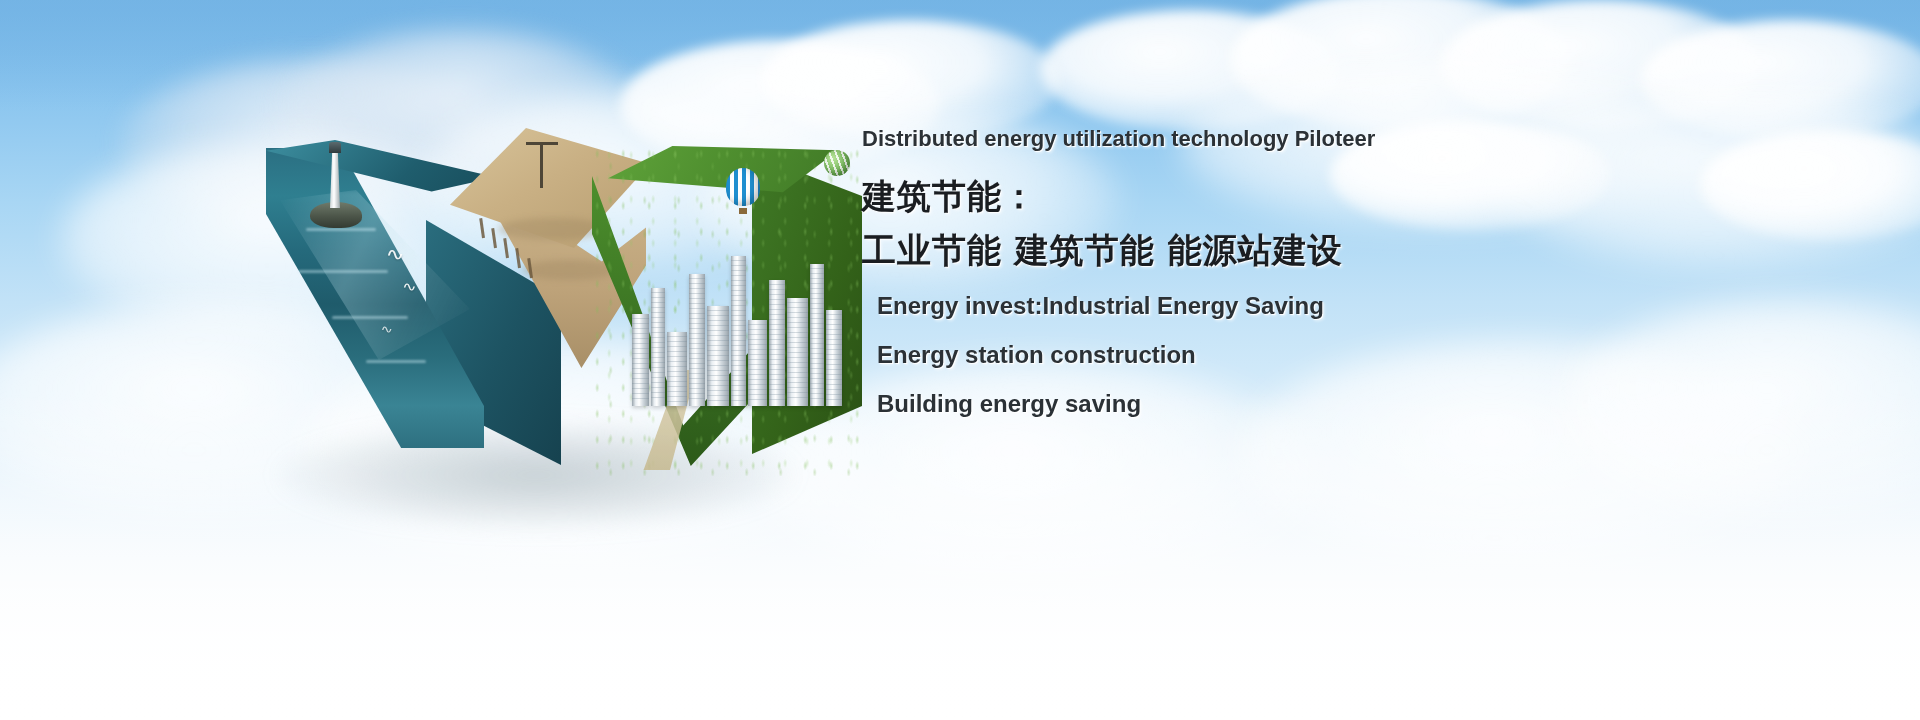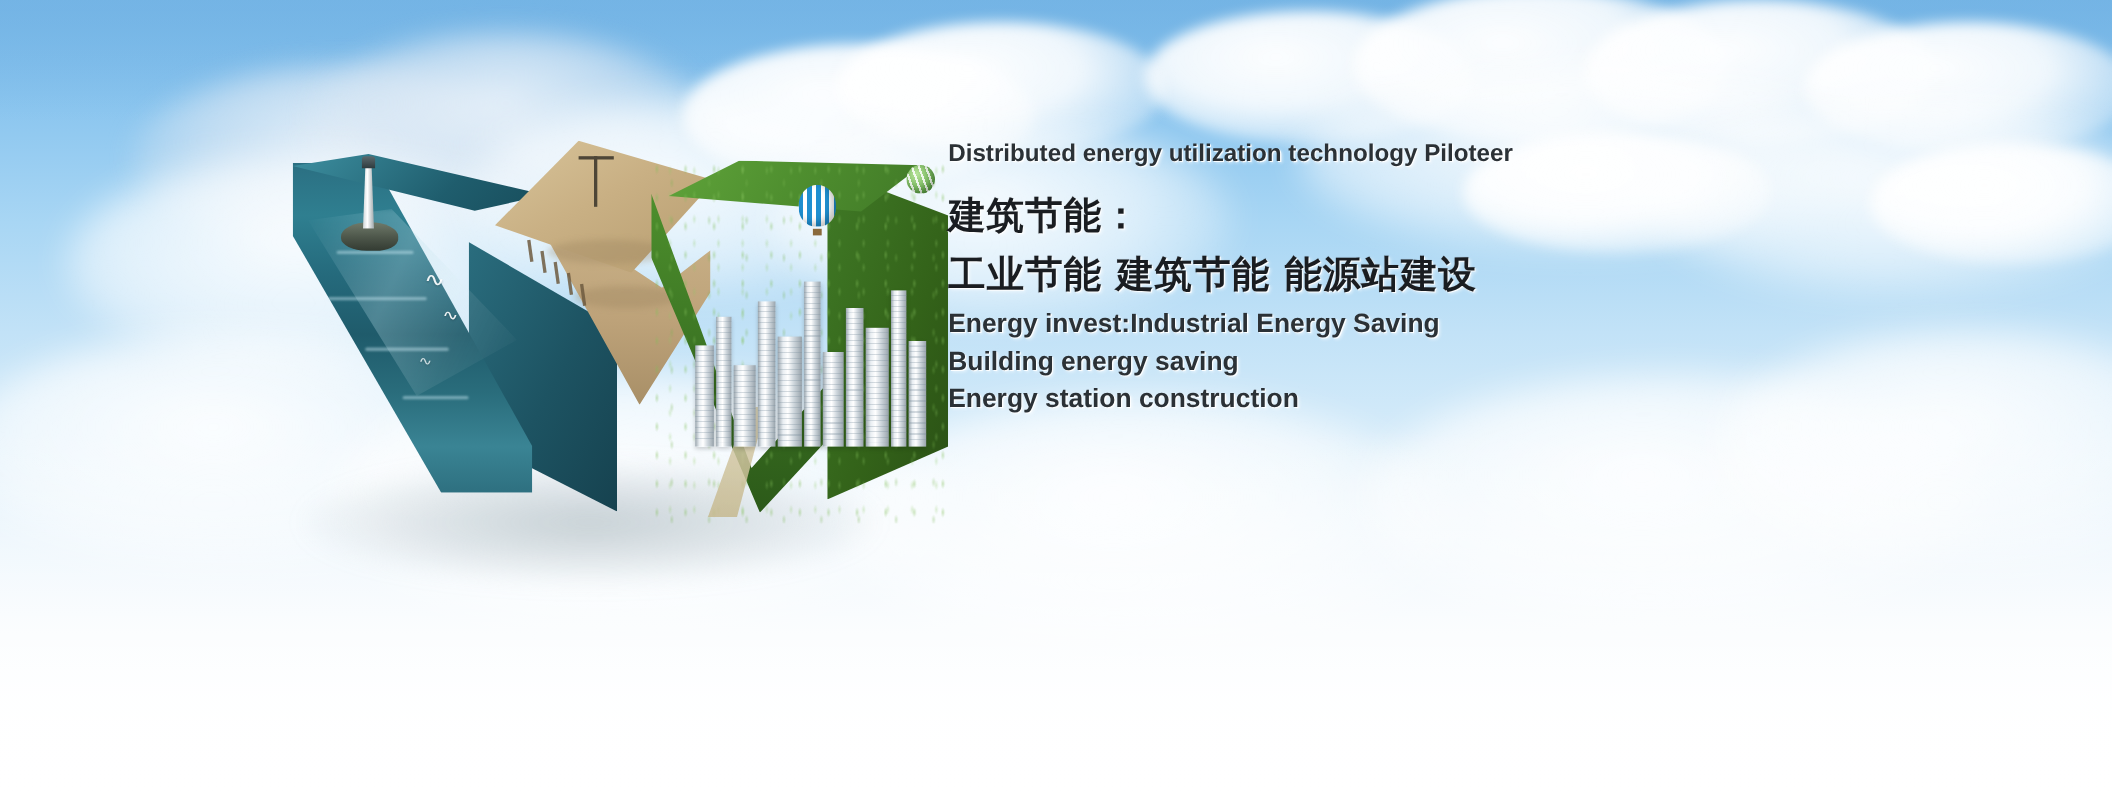--- a/index.html
+++ b/index.html
@@ -367,21 +367,21 @@
   }
   .cn-line.services {
     margin-bottom: 4px;
   }
   .en-line {
     font-family: "Liberation Sans", sans-serif;
     font-weight: bold;
     font-size: 24px;
     color: #2b3136;
     line-height: 1.42;
-    margin: 0;
+    margin: 15px;
     text-shadow:
       1px 1px 0 rgba(255,255,255,0.9),
       2px 2px 3px rgba(255,255,255,0.6);
     white-space: nowrap;
   }
 </style>
 </head>
 <body>
 
 <div id="banner">
@@ -477,18 +477,18 @@
   <div id="text-block">
 
     <p class="en-sub">Distributed energy utilization technology Piloteer</p>
 
     <p class="cn-line">建筑节能：</p>
 
     <p class="cn-line services">工业节能  建筑节能  能源站建设</p>
 
     <p class="en-line">Energy invest:Industrial Energy Saving</p>
 
+    <p class="en-line">Energy station construction</p>
+
     <p class="en-line">Building energy saving</p>
-
-    <p class="en-line">Energy station construction</p>
   </div>
 
 </div>
 
 </body></html>

